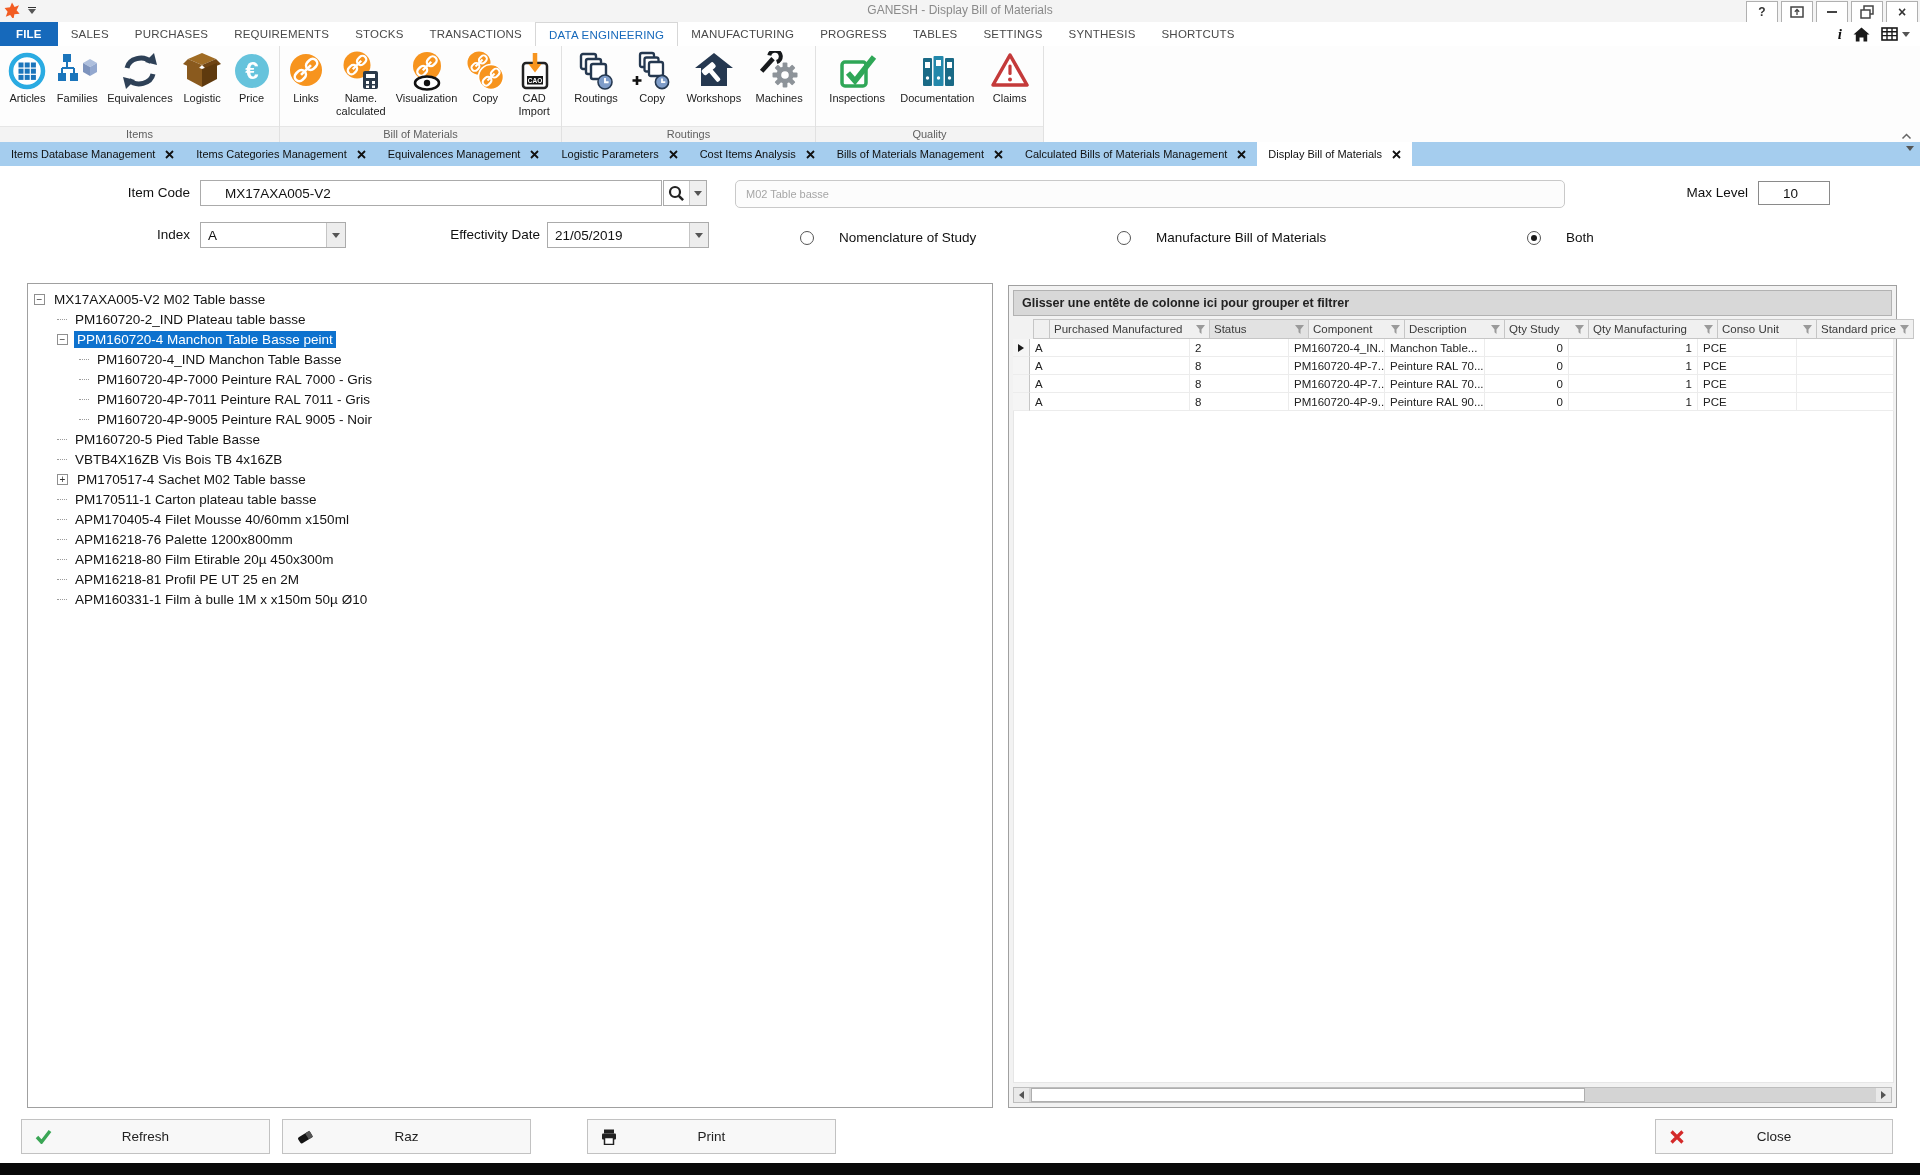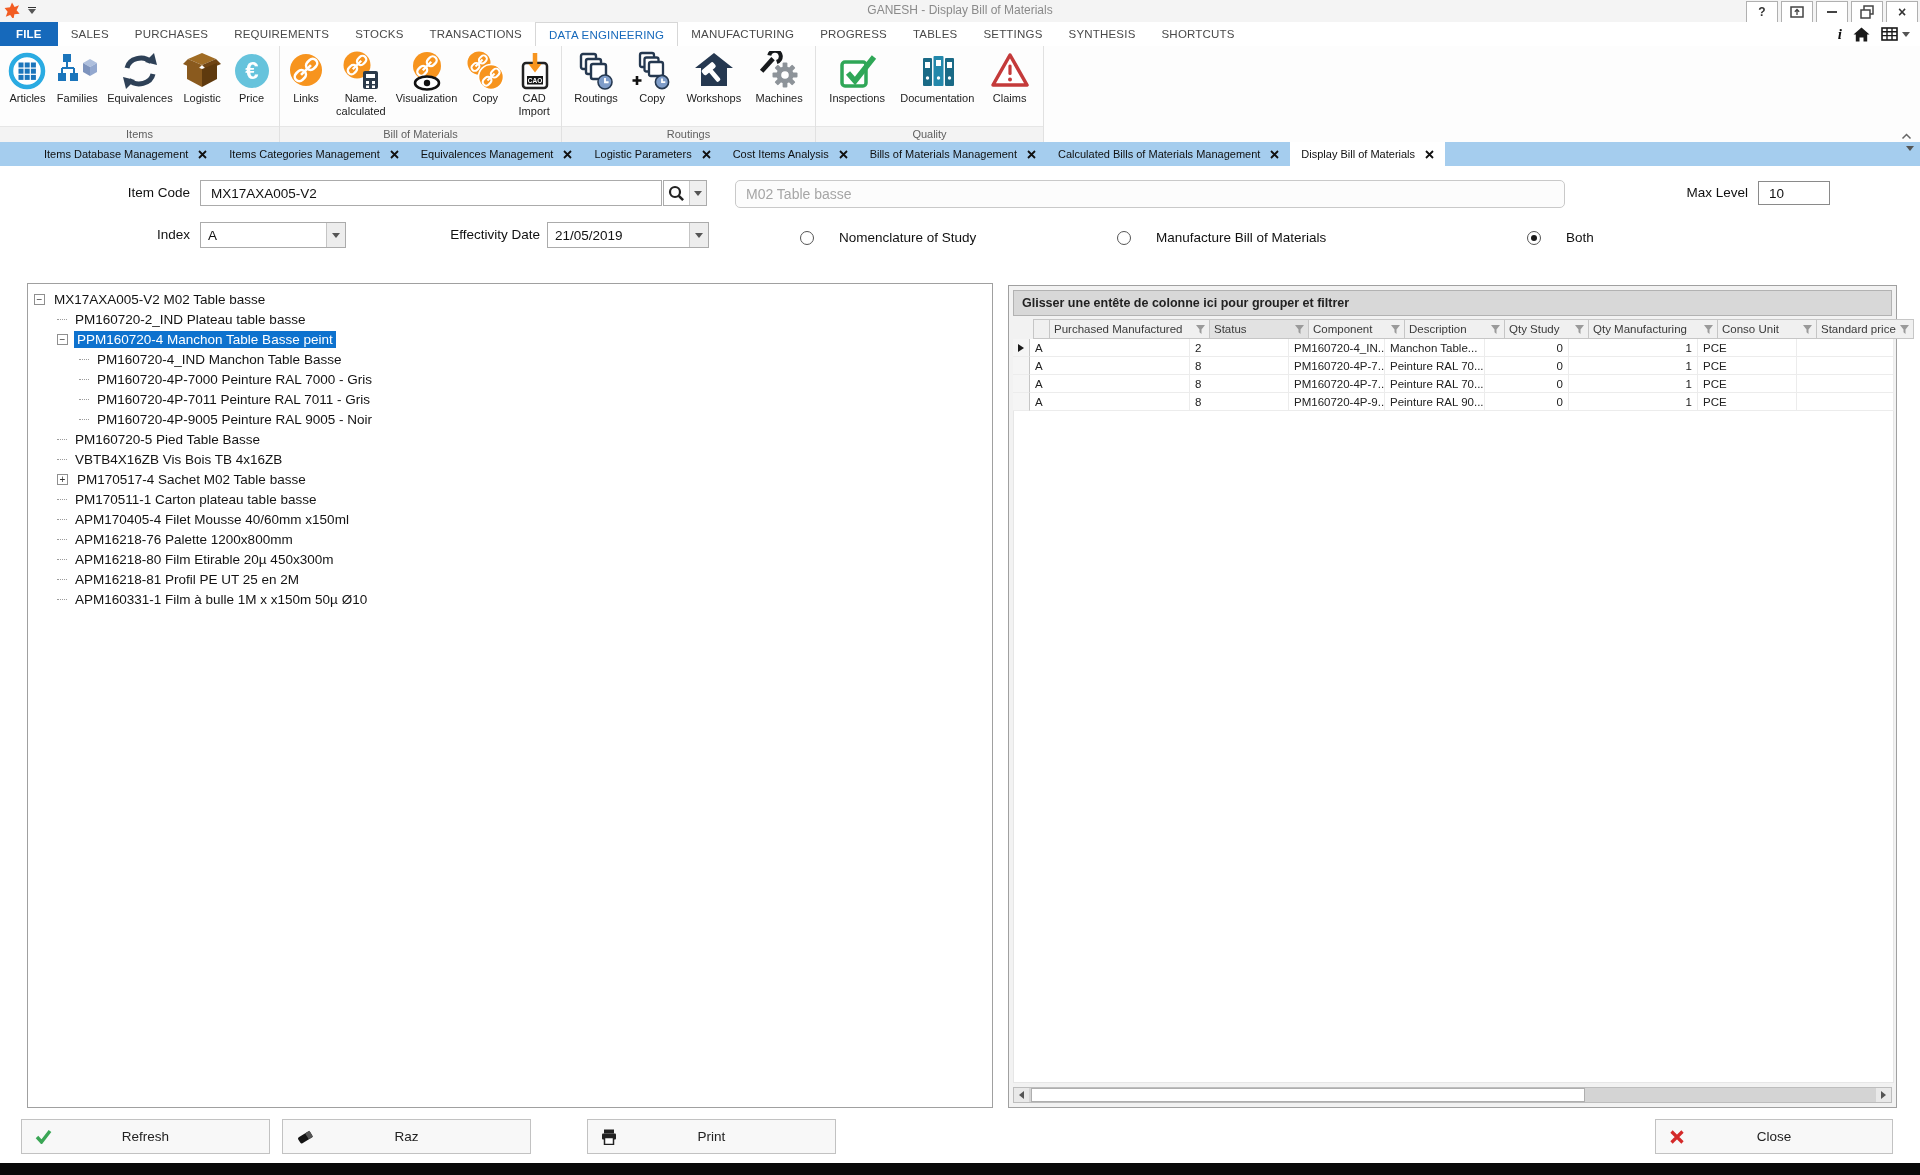--- a/index.html
+++ b/index.html
@@ -27,40 +27,40 @@
   .ribbon{position:absolute;top:46px;left:0;right:0;height:96px;background:#fdfdfd;border-bottom:1px solid #d0d0d0;display:flex;}
   .rgroup{position:relative;border-right:1px solid #e1e1e1;display:flex;align-items:flex-start;
        justify-content:space-evenly;padding:3px 2px 17px 2px;box-sizing:border-box;}
   .rgroup-label{position:absolute;left:0;right:0;bottom:0;height:15px;background:#f3f3f3;border-top:1px solid #e6e6e6;
        text-align:center;font-size:11px;color:#5f5f5f;line-height:15px;}
   .rbtn{display:flex;flex-direction:column;align-items:center;padding:2px 4px;max-width:78px;}
   .rbtn .ric{width:40px;height:40px;display:block;}
   .rbtn .rlbl{font-size:11px;color:#222;text-align:center;line-height:1.18;margin-top:1px;max-width:74px;}
   .ribbon-collapse{position:absolute;right:8px;bottom:2px;}
   
-  .tabstrip{position:absolute;top:142px;left:0;right:0;height:24px;background:#a5cdee;display:flex;align-items:stretch;padding-left:33px;}
+  .tabstrip{position:absolute;top:142px;left:0;right:0;height:24px;background:#a5cdee;display:flex;align-items:stretch;}
   .dtab{display:flex;align-items:center;gap:10px;padding:0 11px;font-size:11px;color:#101010;white-space:nowrap;}
   .dtab.active{background:#fff;}
   .tab-overflow{position:absolute;right:6px;top:9px;}
   
   .caret-down{width:0;height:0;border-left:4px solid transparent;border-right:4px solid transparent;border-top:5px solid #555;}
   .caret-left{width:0;height:0;border-top:4px solid transparent;border-bottom:4px solid transparent;border-right:5px solid #555;}
   .caret-right{width:0;height:0;border-top:4px solid transparent;border-bottom:4px solid transparent;border-left:5px solid #555;}
   .row-arrow{width:0;height:0;border-top:4px solid transparent;border-bottom:4px solid transparent;border-left:6px solid #1a1a1a;}
   
   .main{position:absolute;top:166px;left:0;right:0;bottom:12px;background:#fff;}
   .flabel{position:absolute;font-size:13.5px;color:#111;text-align:right;}
-  .tinput{position:absolute;border:1px solid #ababab;font-size:13.5px;color:#111;padding:0 10px;
+  .tinput{position:absolute;border:1px solid #ababab;font-size:13.5px;color:#111;padding:0 24px;
        font-family:"Liberation Sans",sans-serif;box-sizing:border-box;background:#fff;outline:none;}
   .searchbtn{position:absolute;left:663px;top:14px;width:44px;height:26px;border:1px solid #ababab;background:#fff;
        display:flex;box-sizing:border-box;}
   .searchbtn .mag{width:26px;display:flex;align-items:center;justify-content:center;}
   .searchbtn .dd{width:16px;border-left:1px solid #c9c9c9;background:#efefef;display:flex;align-items:center;justify-content:center;}
   .descfield{position:absolute;left:735px;top:14px;width:830px;height:28px;border:1px solid #c9c9c9;border-radius:5px;
-       background:#fcfcfc;color:#a6a6a6;font-size:14px;line-height:27px;padding:0 10px;box-sizing:border-box;}
+       background:#fcfcfc;color:#a6a6a6;font-size:11px;line-height:27px;padding:0 10px;box-sizing:border-box;}
   .combo{position:absolute;height:26px;border:1px solid #ababab;background:#fff;display:flex;box-sizing:border-box;}
   .combo .cv{flex:1;font-size:13.5px;color:#111;padding:0 7px;display:flex;align-items:center;}
   .combo .cdd{width:18px;border-left:1px solid #c5c5c5;background:#ededed;display:flex;align-items:center;justify-content:center;}
   .radio-item{position:absolute;display:flex;align-items:center;gap:25px;}
   .radio{width:14px;height:14px;border:1px solid #555;border-radius:50%;background:#fff;box-sizing:border-box;}
   .radio.checked{display:flex;align-items:center;justify-content:center;}
   .radio.checked::after{content:"";width:6px;height:6px;border-radius:50%;background:#1a1a1a;}
   .radio-label{font-size:13.5px;color:#111;}
   
   .treepanel{position:absolute;left:27px;top:117px;width:966px;height:825px;border:1px solid #a0a0a0;

